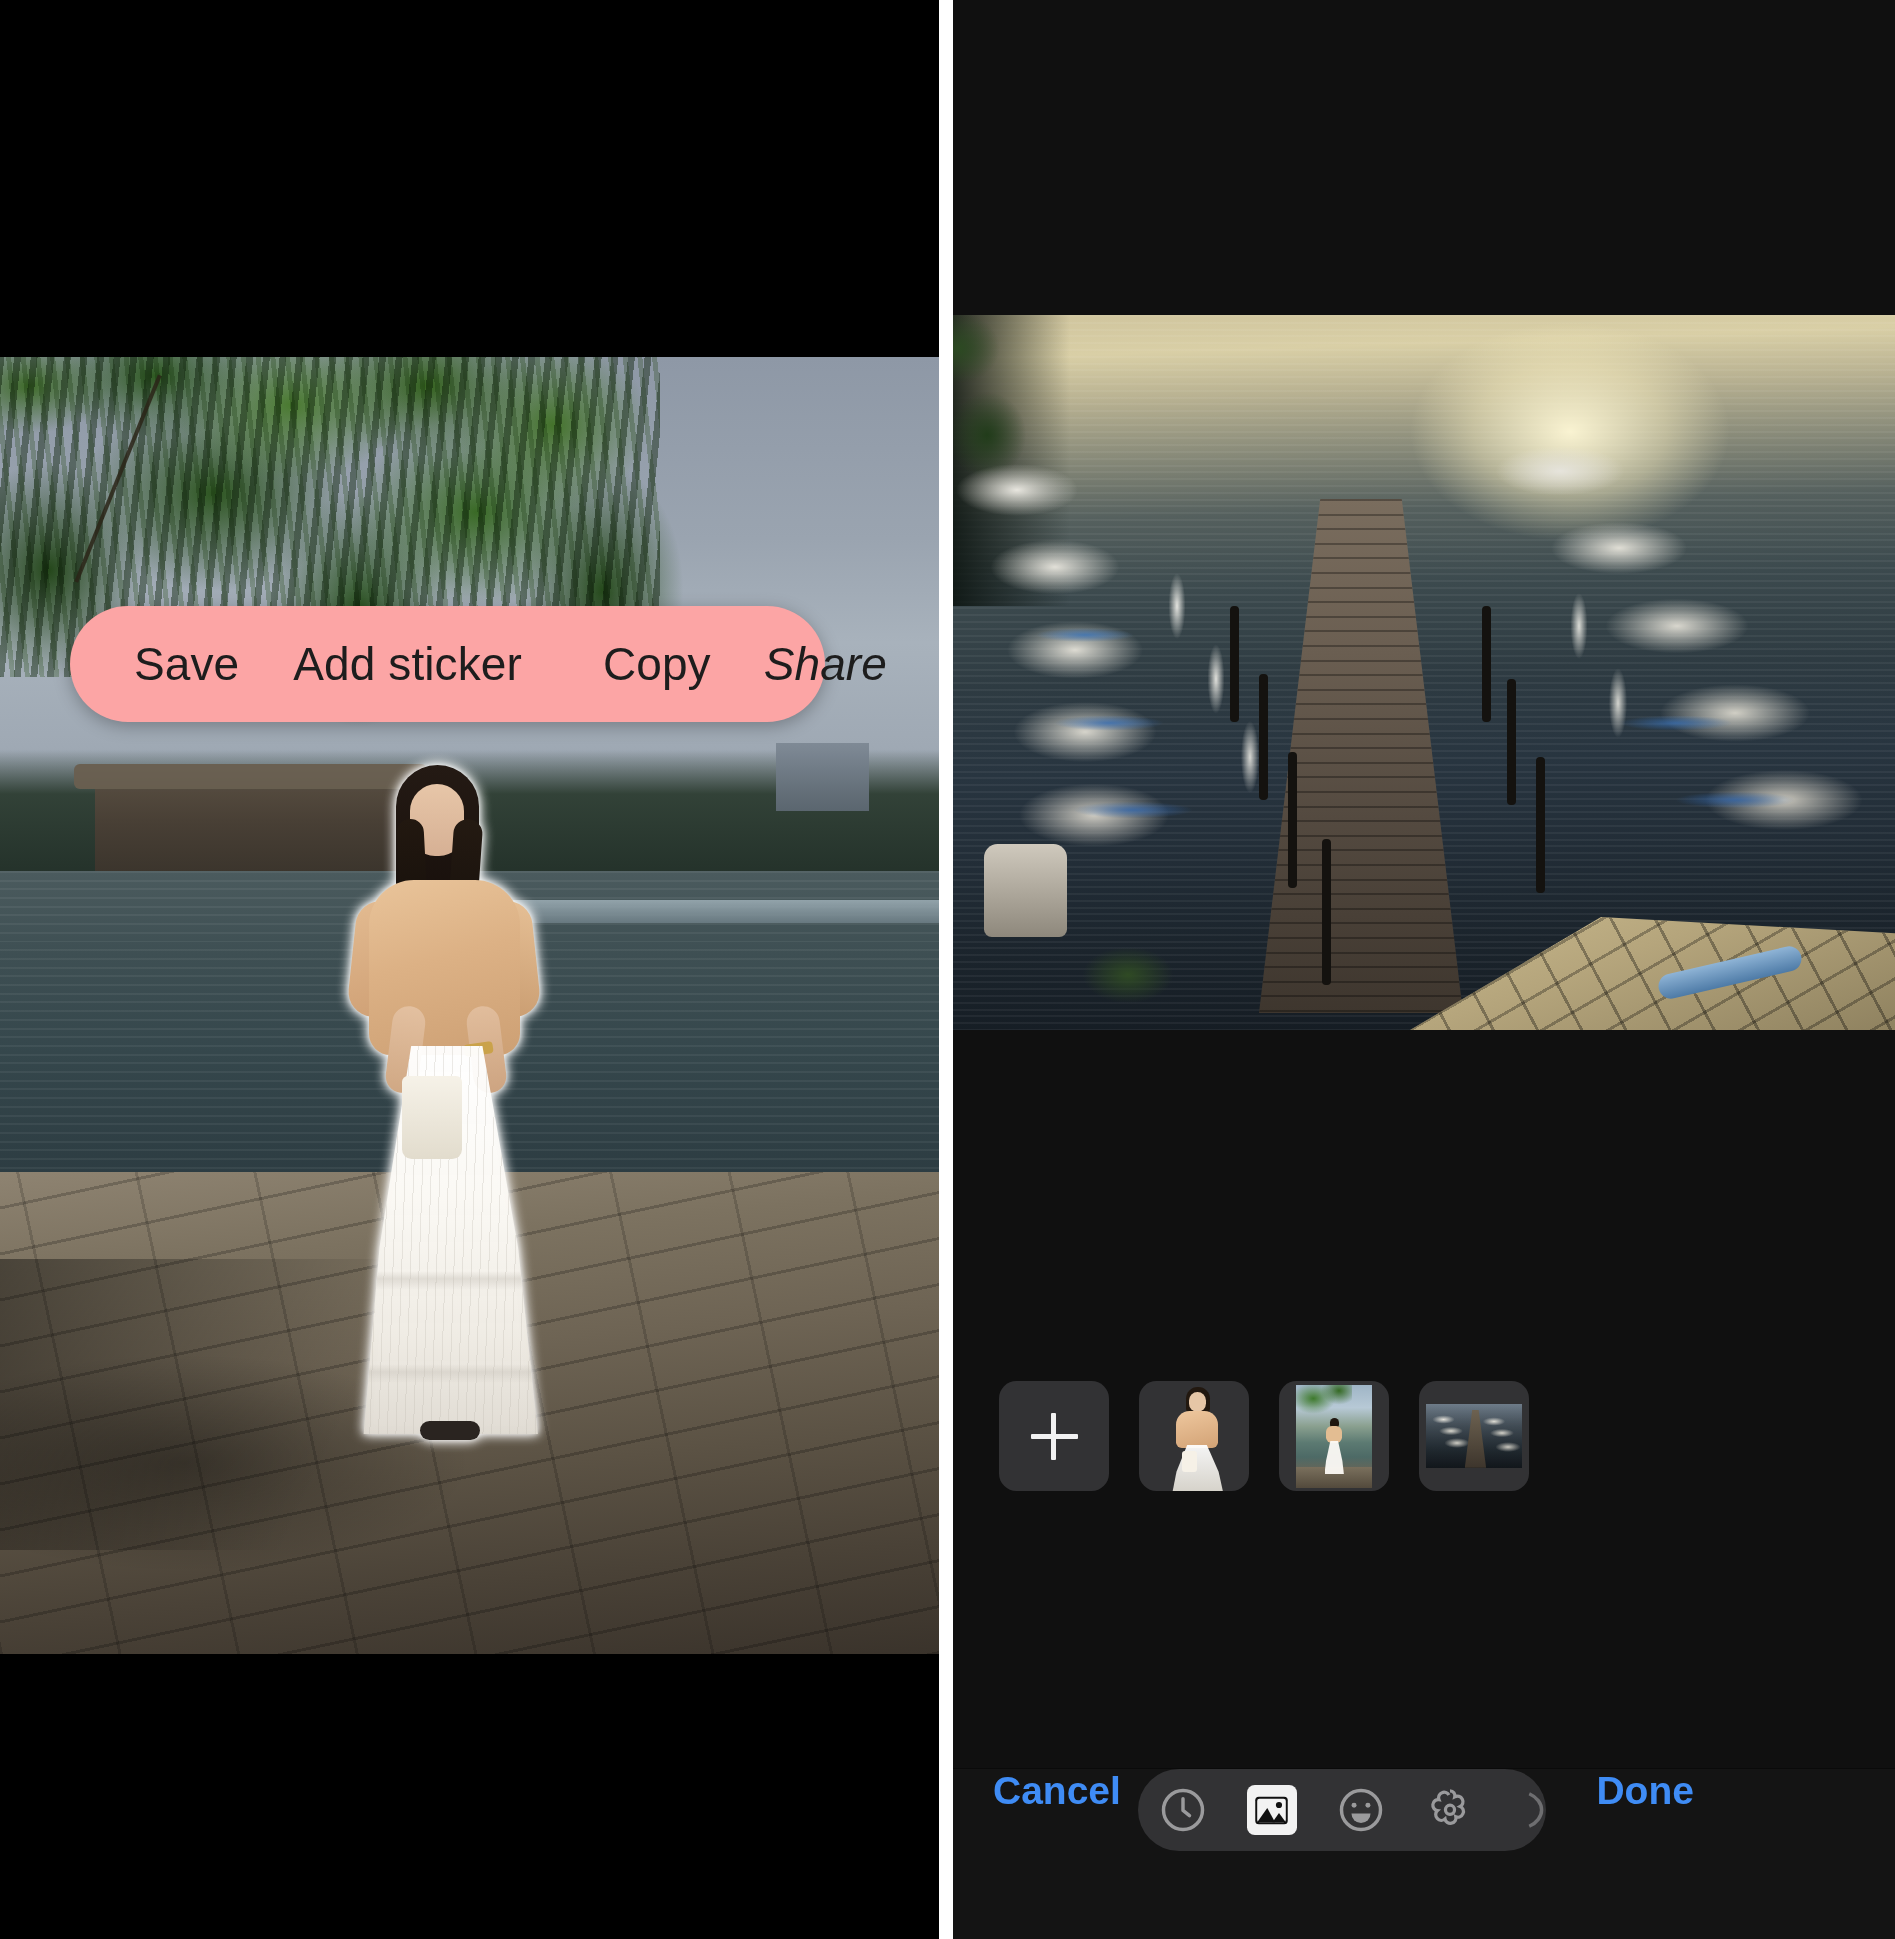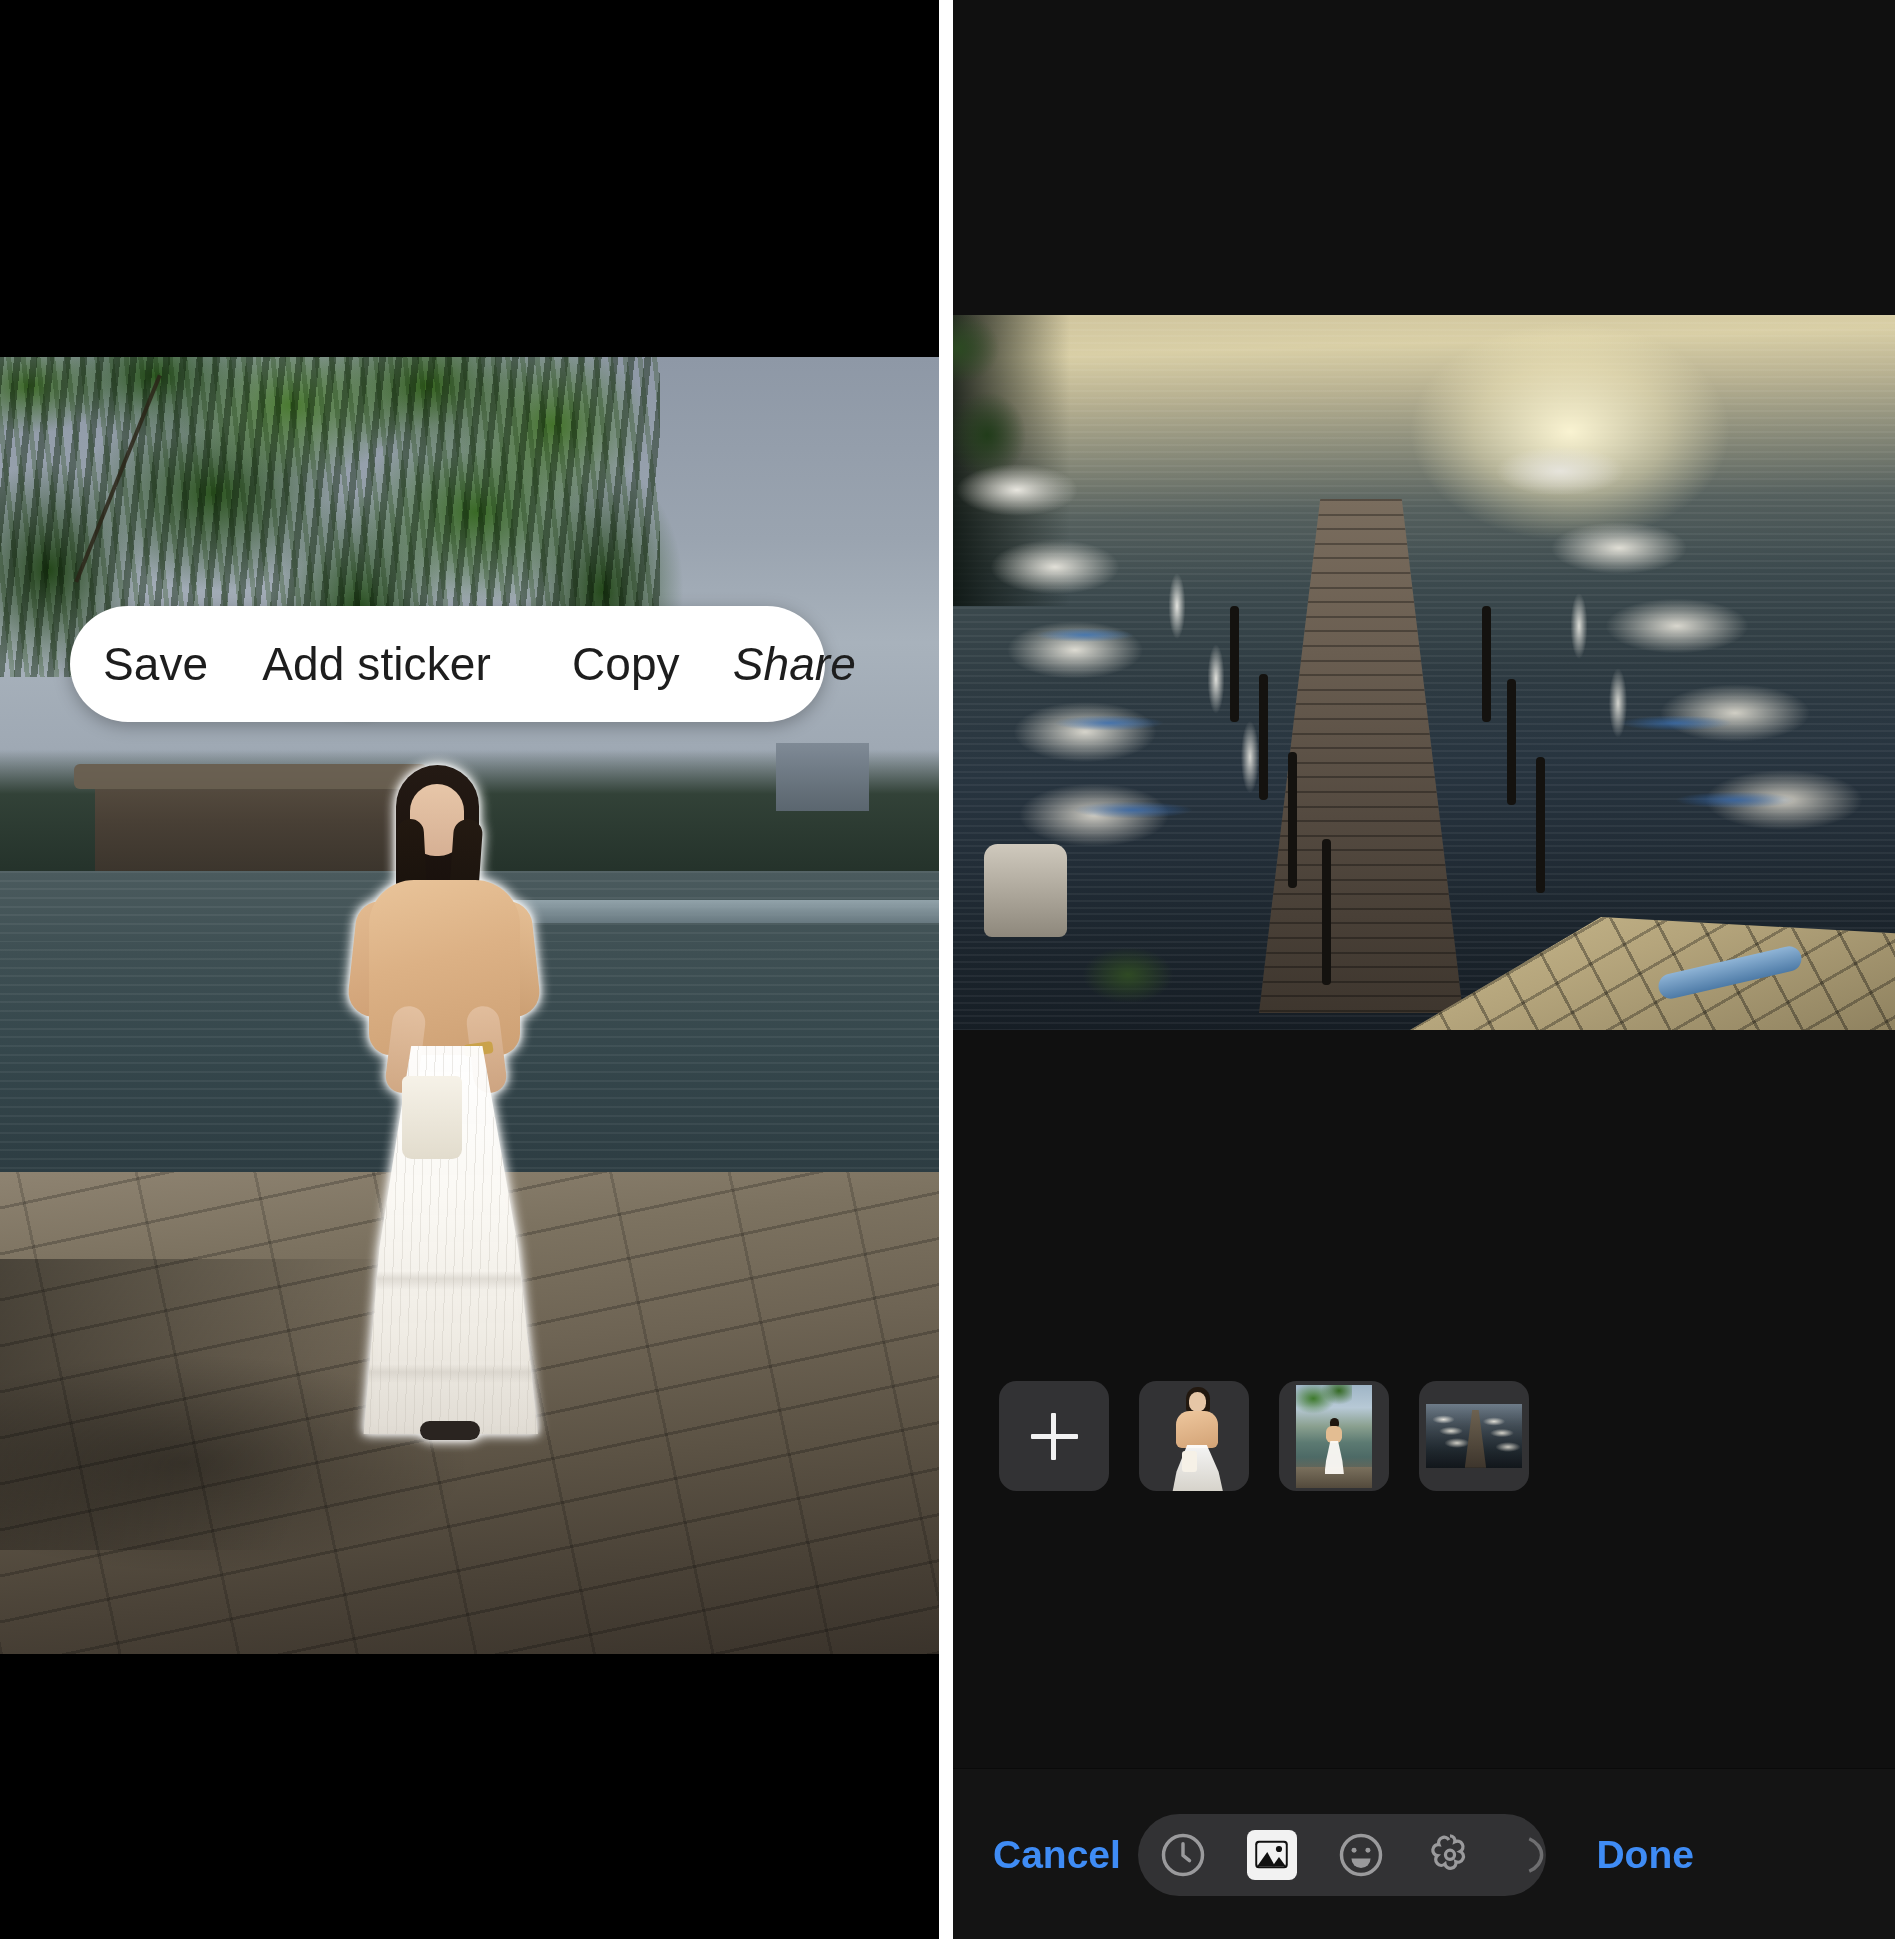--- a/index.html
+++ b/index.html
@@ -188,23 +188,23 @@
   }
   .person-shoe {
     position:absolute; left:78px; top:656px; width:60px; height:19.4px;
     background:#2a2420; border-radius:9.7px;
   }
 
   
   .action-pill {
     position:absolute; left:70px; top:606px;
     width:755px; height:116px;
-    background:#ffffff;
+    background:#fca5a5;
     border-radius:58px;
-    display:flex; align-items:center; justify-content:center;
+    display:flex; align-items:center; justify-content:space-between;
     box-shadow:0 3.9px 17.5px rgba(0,0,0,.28);
     z-index:40;
   }
   .action-item {
     color:#1d1d1d;
     font-size:46px;
     line-height:1;
     letter-spacing:0.1px;
     white-space:nowrap;
     cursor:pointer;
@@ -407,21 +407,21 @@
   .t4-dock {
     position:absolute; left:39px; top:5.8px; width:21.3px; height:58px;
     background:linear-gradient(180deg,#6d6251,#3d352c);
     clip-path:polygon(35% 0%,65% 0%,100% 100%,0% 100%);
   }
 
   
   .bottom-bar {
     position:absolute; left:0; bottom:0; width:956px; height:171px;
     background:#141414;
-    display:flex; align-items:center;
+    display:flex; align-items:flex-start;
     z-index:30;
   }
   .bar-btn {
     color:#3f8cf5;
     font-size:39px;
     font-weight:bold;
     background:none; border:none;
     cursor:pointer;
     white-space:nowrap;
     font-family:"Liberation Sans", sans-serif;

